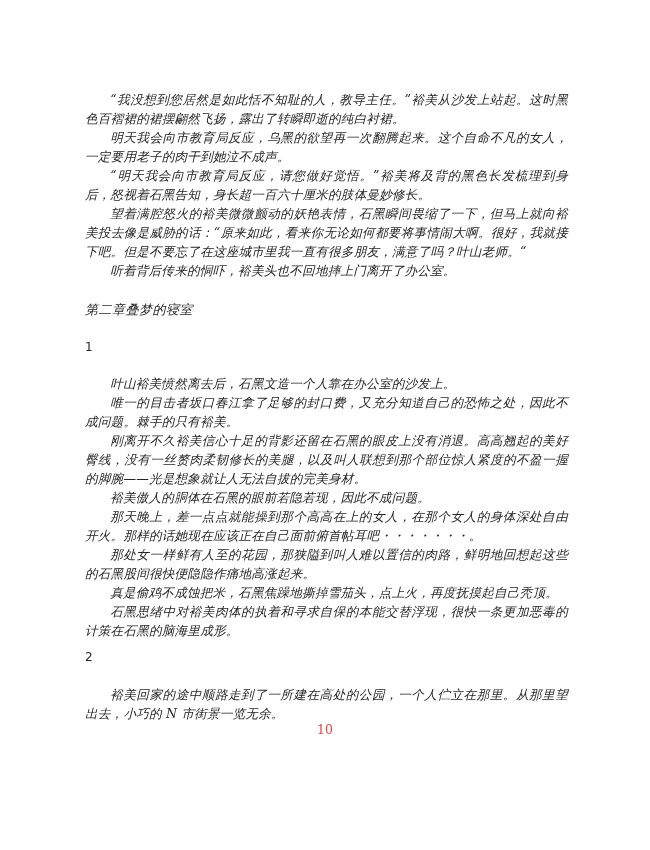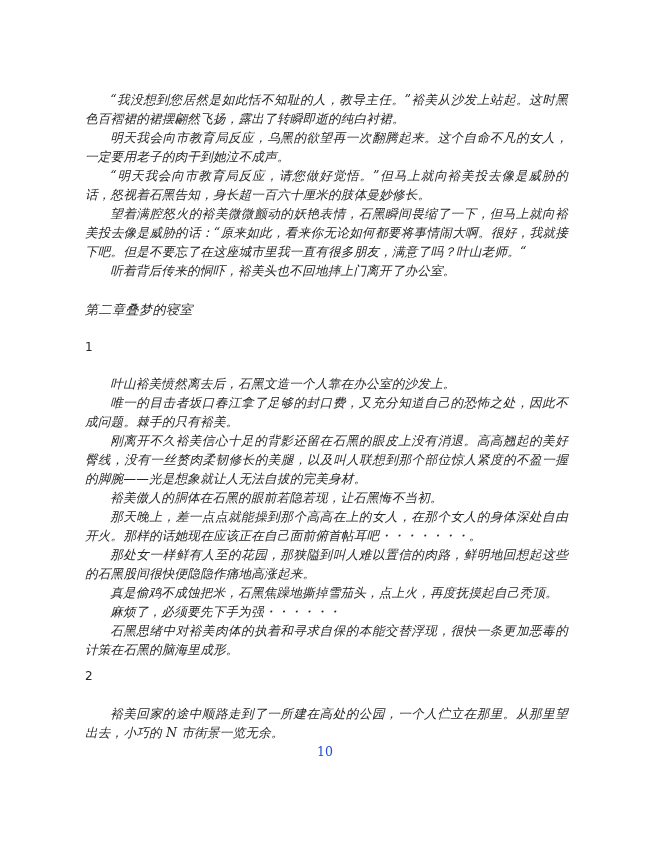--- a/index.html
+++ b/index.html
@@ -53,52 +53,51 @@
     margin-bottom: 17px;
   }
   .section-num.second {
     margin-top: 8px;
     margin-bottom: 18px;
   }
   .page-number {
     position: absolute;
     left: 0;
     right: 0;
-    top: 744px;
+    top: 722px;
     text-align: center;
     font-family: "DejaVu Serif", "Liberation Serif", serif;
     font-style: normal;
     font-size: 12.5px;
-    color: #1d4ed8;
+    color: #ef4444;
   }
 </style>
 </head>
 <body>
 
 <div class="page">
   <div class="text-block">
 
     <p class="para">“我没想到您居然是如此恬不知耻的人，教导主任。”裕美从沙发上站起。这时黑色百褶裙的裙摆翩然飞扬，露出了转瞬即逝的纯白衬裙。</p>
     <p class="para">明天我会向市教育局反应，乌黑的欲望再一次翻腾起来。这个自命不凡的女人，一定要用老子的肉干到她泣不成声。</p>
-    <p class="para">“明天我会向市教育局反应，请您做好觉悟。”但马上就向裕美投去像是威胁的话，怒视着石黑告知，身长超一百六十厘米的肢体曼妙修长。</p>
+    <p class="para">“明天我会向市教育局反应，请您做好觉悟。”裕美将及背的黑色长发梳理到身后，怒视着石黑告知，身长超一百六十厘米的肢体曼妙修长。</p>
     <p class="para">望着满腔怒火的裕美微微颤动的妖艳表情，石黑瞬间畏缩了一下，但马上就向裕美投去像是威胁的话：“原来如此，看来你无论如何都要将事情闹大啊。很好，我就接下吧。但是不要忘了在这座城市里我一直有很多朋友，满意了吗？叶山老师。“</p>
     <p class="para">听着背后传来的恫吓，裕美头也不回地摔上门离开了办公室。</p>
 
     <h2 class="chapter-heading">第二章叠梦的寝室</h2>
 
     <div class="section-num first">1</div>
 
     <p class="para">叶山裕美愤然离去后，石黑文造一个人靠在办公室的沙发上。</p>
     <p class="para">唯一的目击者坂口春江拿了足够的封口费，又充分知道自己的恐怖之处，因此不成问题。棘手的只有裕美。</p>
     <p class="para">刚离开不久裕美信心十足的背影还留在石黑的眼皮上没有消退。高高翘起的美好臀线，没有一丝赘肉柔韧修长的美腿，以及叫人联想到那个部位惊人紧度的不盈一握的脚腕——光是想象就让人无法自拔的完美身材。</p>
-    <p class="para">裕美傲人的胴体在石黑的眼前若隐若现，让石黑悔不当初。</p>
+    <p class="para">裕美傲人的胴体在石黑的眼前若隐若现，因此不成问题。</p>
     <p class="para">那天晚上，差一点点就能操到那个高高在上的女人，在那个女人的身体深处自由开火。那样的话她现在应该正在自己面前俯首帖耳吧・・・・・・・。</p>
     <p class="para">那处女一样鲜有人至的花园，那狭隘到叫人难以置信的肉路，鲜明地回想起这些的石黑股间很快便隐隐作痛地高涨起来。</p>
     <p class="para">真是偷鸡不成蚀把米，石黑焦躁地撕掉雪茄头，点上火，再度抚摸起自己秃顶。</p>
-    <p class="para">麻烦了，必须要先下手为强・・・・・・</p>
     <p class="para">石黑思绪中对裕美肉体的执着和寻求自保的本能交替浮现，很快一条更加恶毒的计策在石黑的脑海里成形。</p>
 
     <div class="section-num second">2</div>
 
     <p class="para">裕美回家的途中顺路走到了一所建在高处的公园，一个人伫立在那里。从那里望出去，小巧的 N 市街景一览无余。</p>
 
   </div>
 
   <div class="page-number">10</div>
 </div>

